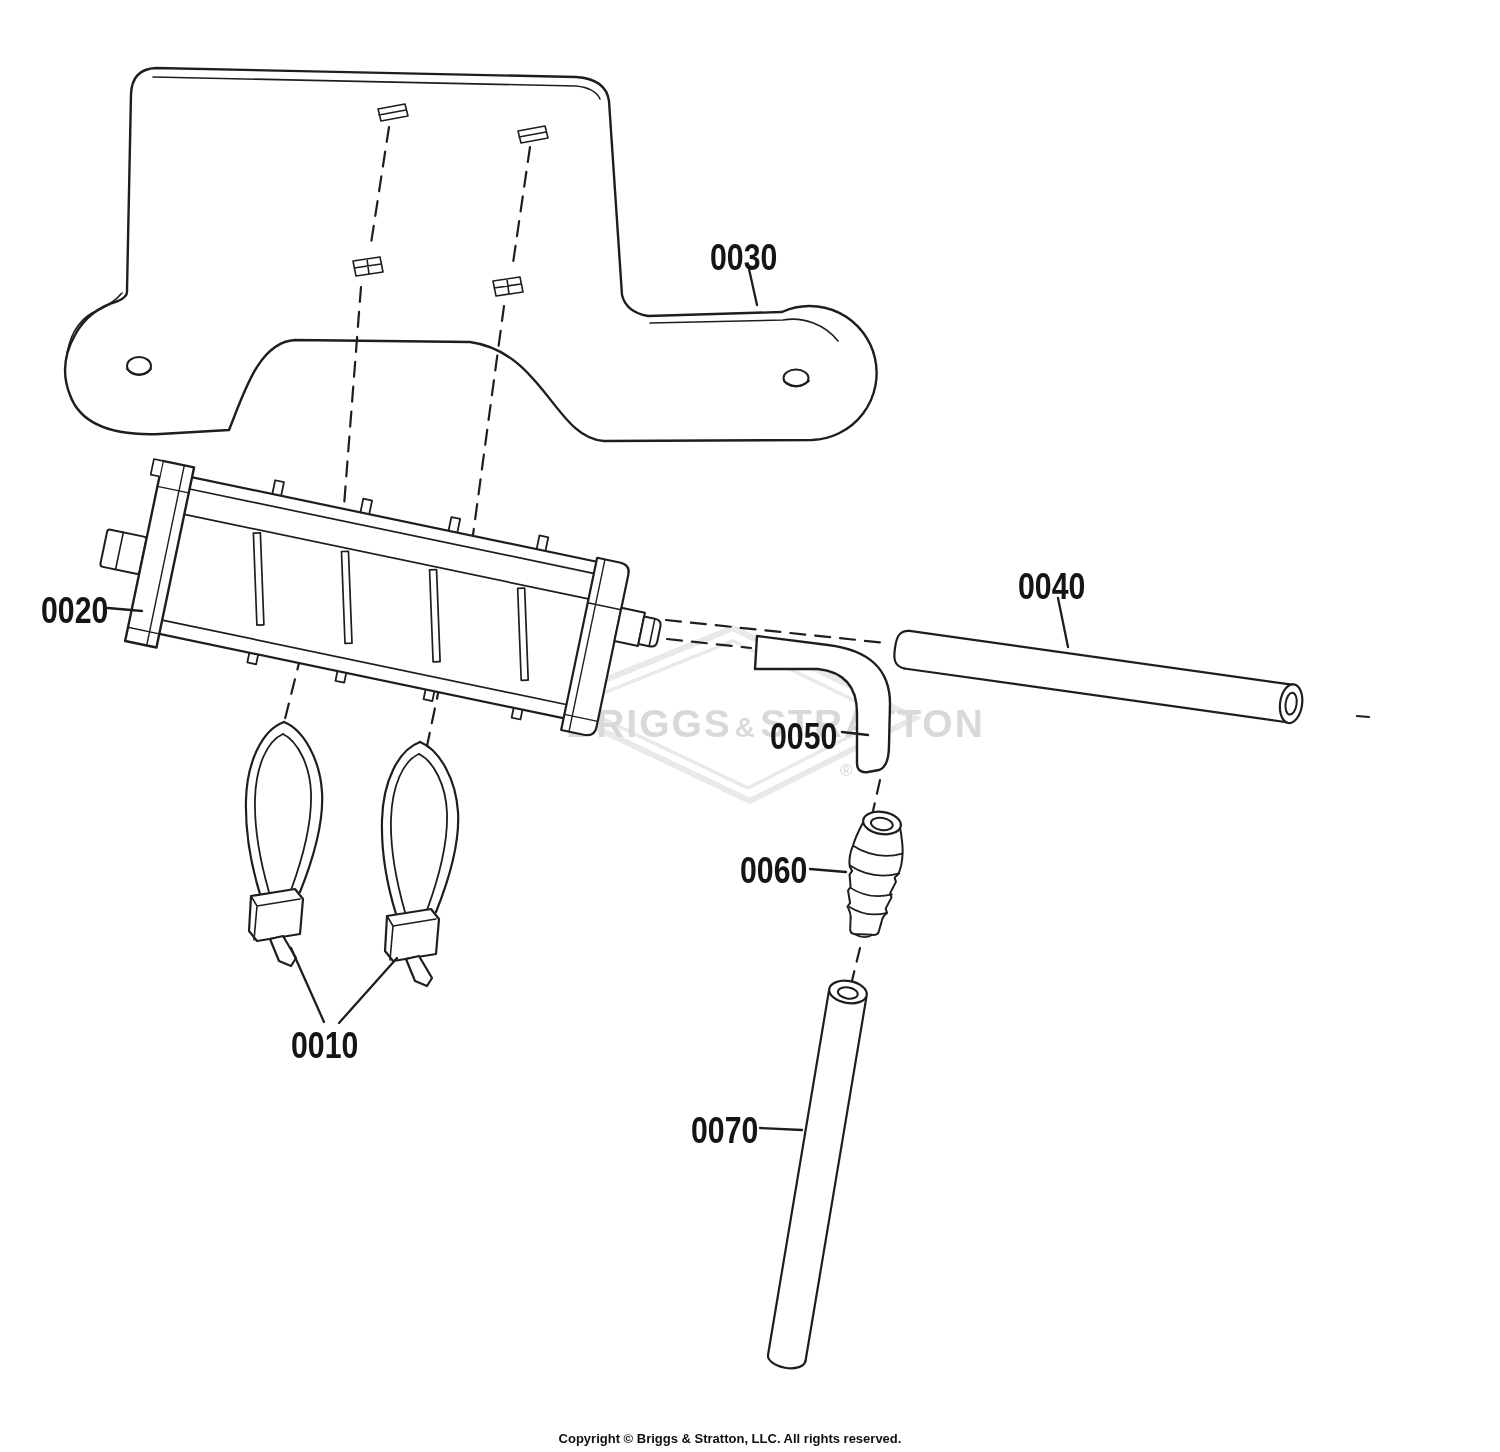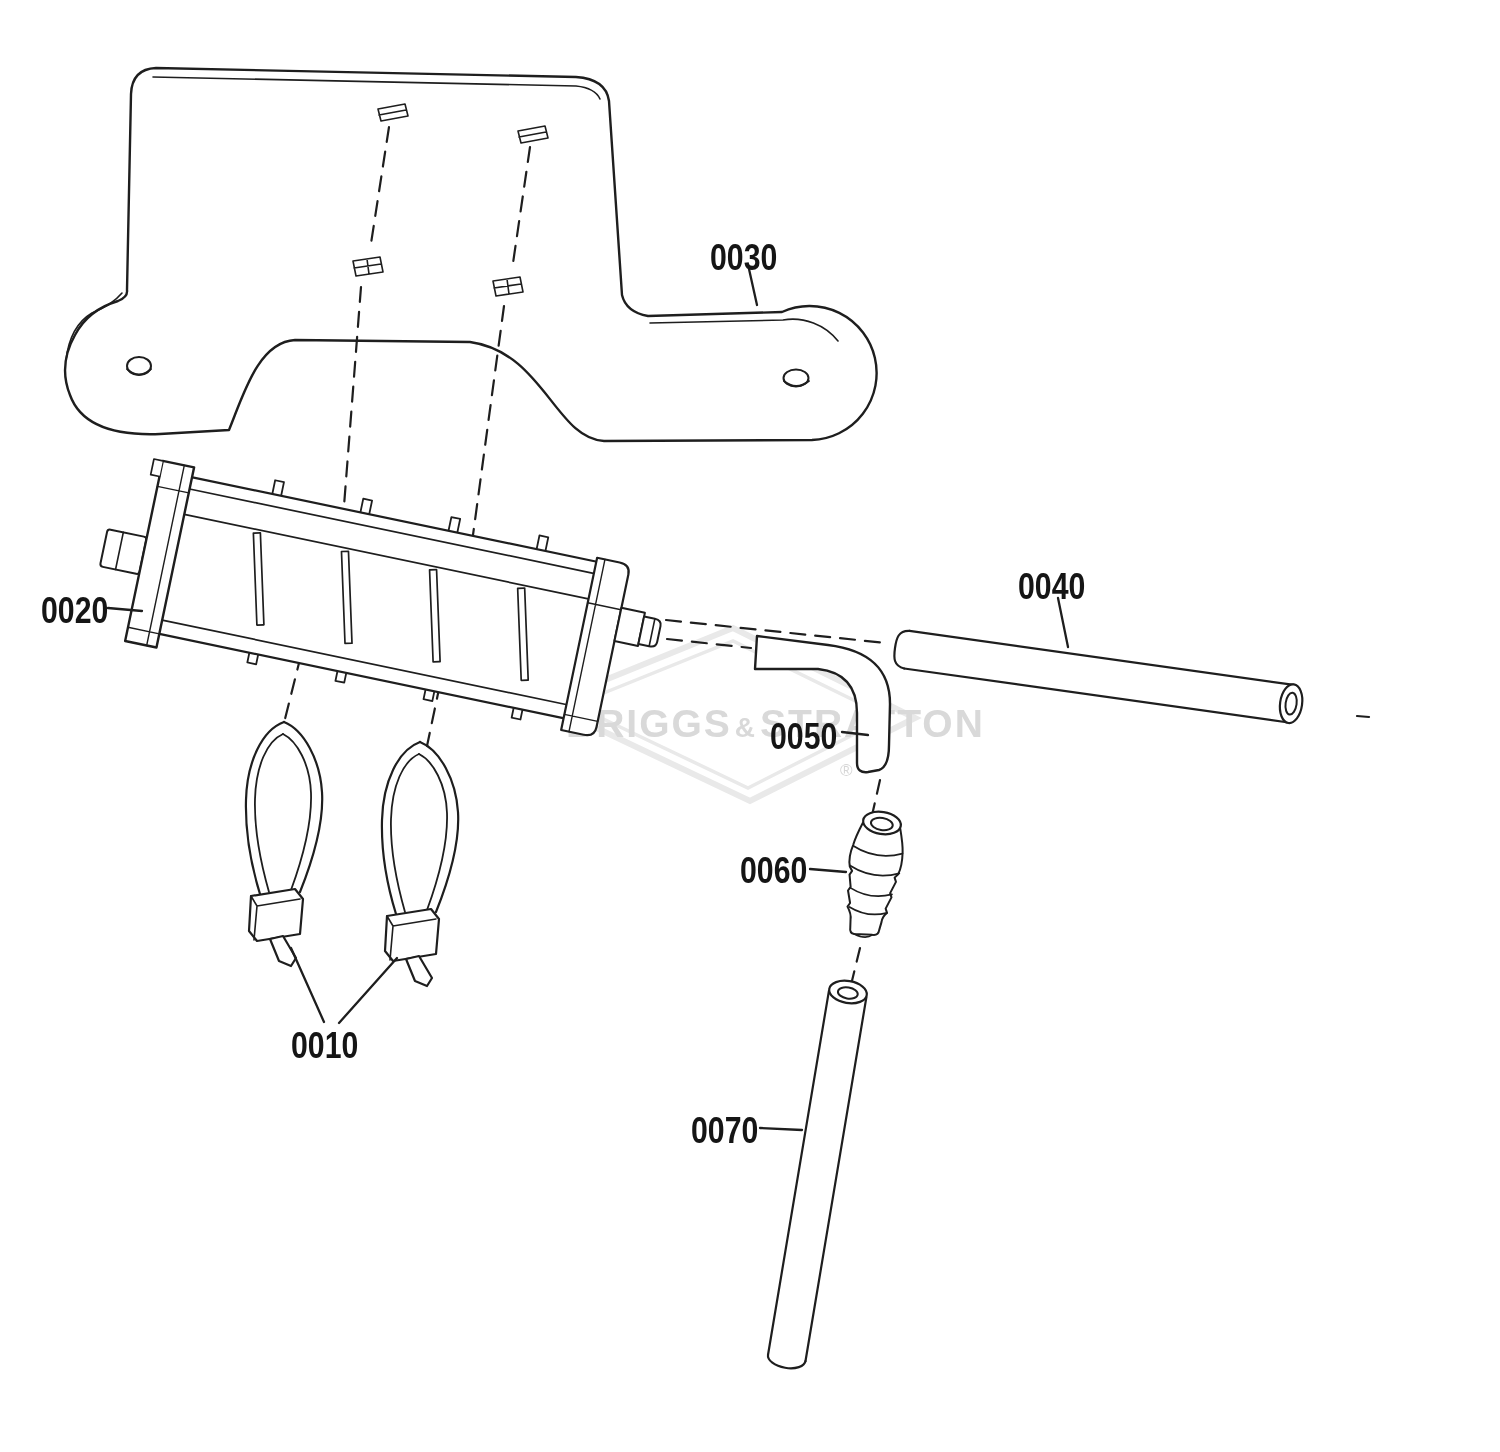--- a/index.html
+++ b/index.html
@@ -213,13 +213,14 @@
   </svg>
 
   <div class="callout" style="left:291px;top:1025px;">0010</div>
   <div class="callout" style="left:41px;top:590px;">0020</div>
   <div class="callout" style="left:710px;top:237px;">0030</div>
   <div class="callout" style="left:1018px;top:566px;">0040</div>
   <div class="callout" style="left:770px;top:716px;">0050</div>
   <div class="callout" style="left:740px;top:850px;">0060</div>
   <div class="callout" style="left:691px;top:1110px;">0070</div>
 
+  <div class="copyright">Copyright © Briggs &amp; Stratton, LLC. All rights reserved.</div>
 </div>
 
 </body></html>

